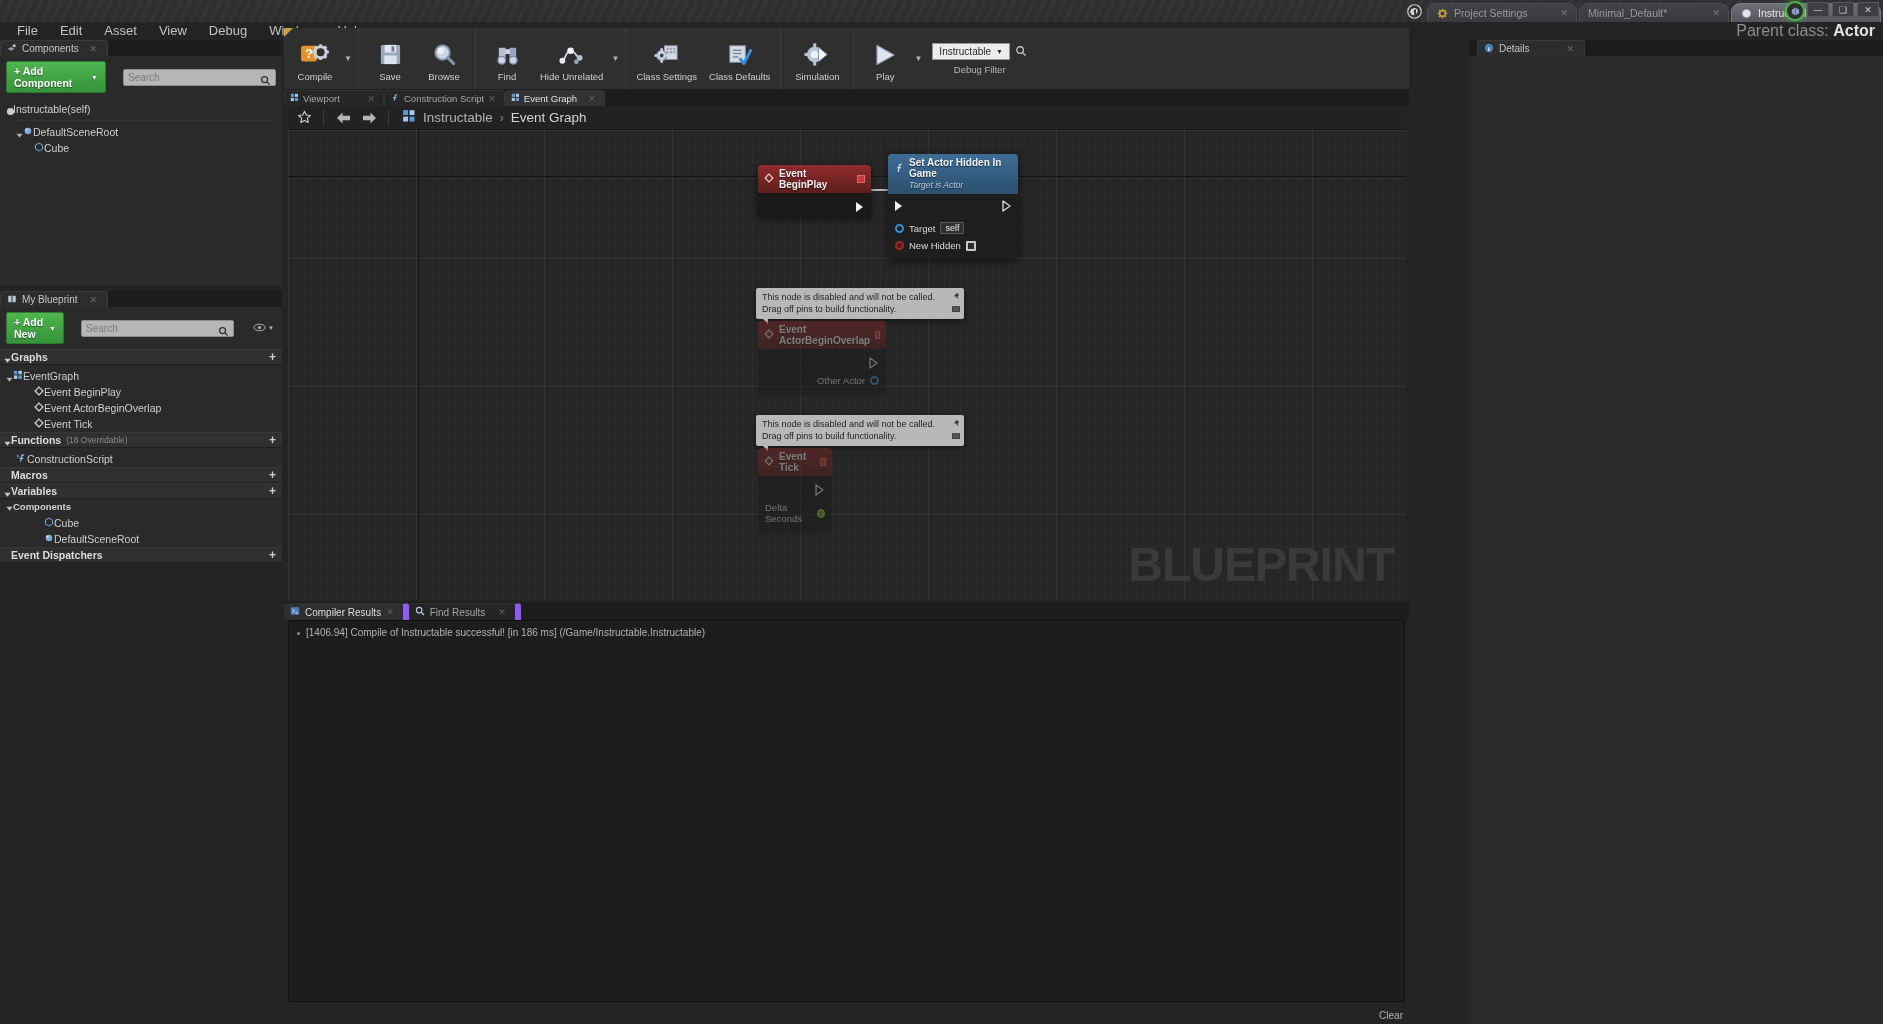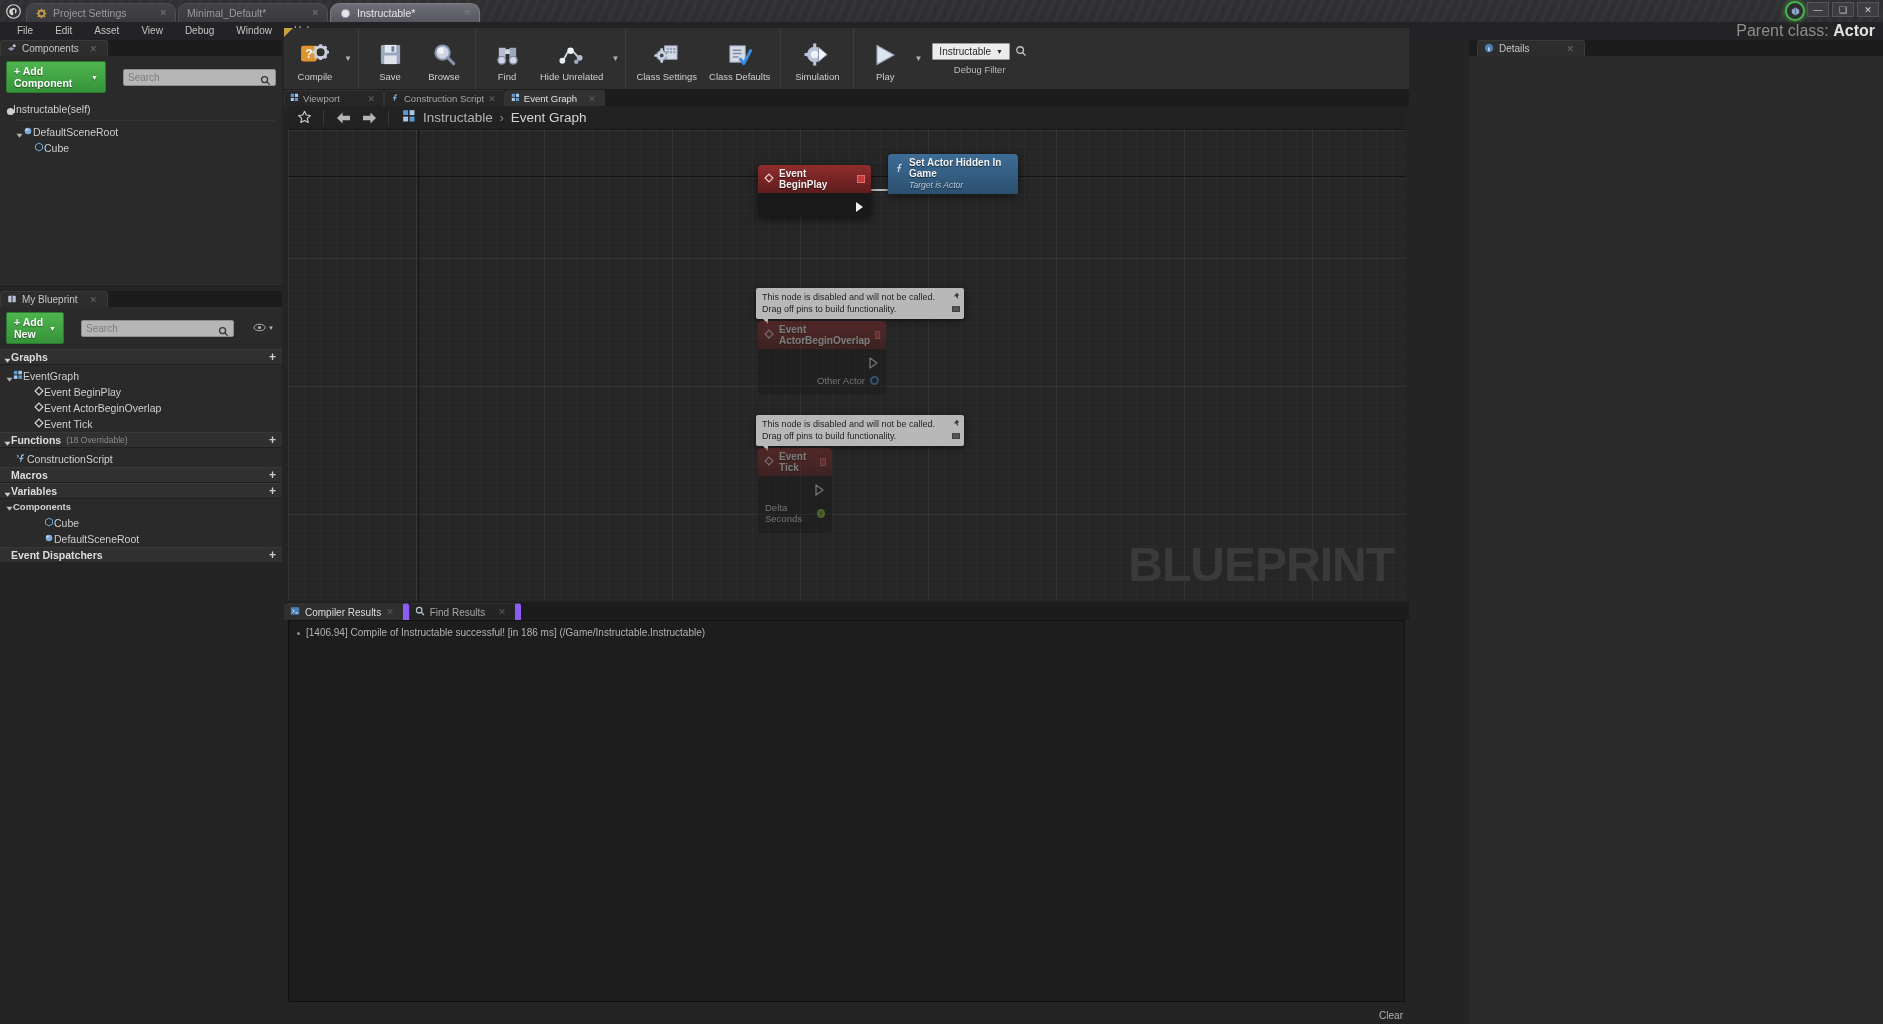--- a/index.html
+++ b/index.html
@@ -9,21 +9,21 @@
     font-family: "Liberation Sans", sans-serif;
     overflow: hidden;
     -webkit-font-smoothing: antialiased;
   }
   .app { position: relative; width: 1883px; height: 1024px; background: #242424; }
 
   
   .titlebar {
     position: absolute; left: 0; top: 0; width: 1883px; height: 22px;
     background: linear-gradient(180deg,#3a3a3d 0%,#2b2b2e 100%);
-    display: flex; align-items: flex-end;
+    display: flex; align-items: flex-end; justify-content: flex-end;
   }
   .titlebar-stripes {
     position:absolute; left:0; top:0; right:0; height:22px;
     background: repeating-linear-gradient(115deg, #343437 0px, #343437 4px, #2e2e31 4px, #2e2e31 9px);
     opacity:.85;
   }
   .ue-logo {
     position: relative; width: 26px; height: 22px;
     display:flex; align-items:center; justify-content:center;
     color:#d8d8d8; font-size: 15px; font-weight: bold; z-index:3;
@@ -58,21 +58,21 @@
     border-radius:50%; background:#2e2e31;
     border:2px solid #4ab54a; display:flex; align-items:center; justify-content:center;
     box-shadow: 0 0 6px rgba(74,181,74,.75);
   }
 
   
   .menubar {
     position:absolute; left:0; top:22px; width:1883px; height:18px;
     background:#232326; display:flex; align-items:center; padding-left:6px;
   }
-  .menu-item { font-size:10px; color:#c3c3c3; padding:0 11px; height:18px; line-height:18px; }
+  .menu-item { font-size:13px; color:#c3c3c3; padding:0 11px; height:18px; line-height:18px; }
   .parent-class {
     position:absolute; right:8px; top:22px; height:18px; line-height:18px;
     font-size:16px; color:#8d8d8d;
   }
   .parent-class b { color:#e2e2e2; font-weight:bold; }
 
   
   .left-col { position:absolute; left:0; top:40px; width:282px; bottom:0; background:#242424; }
 
   .panel-tabrow { height:16px; display:flex; align-items:flex-end; background:#1c1c1c; }
@@ -827,20 +827,44 @@
         <div style="display:flex; align-items:center; gap:5px;">
           <span>
             <svg width="10" height="11" viewBox="0 0 12 12">
                 <path d="M8 1.5c-1.4 0-2 1-2.2 2.2L5.5 5.6H3.8l-.2 1.3h1.7l-.9 4.6h1.4l.9-4.6h1.7l.2-1.3H7l.3-1.7c.1-.6.4-1 .9-1 .3 0 .6.1.9.2l.3-1.3c-.4-.2-.8-.3-1.4-.3z" fill="#cfe2f5"></path>
               </svg>
           </span>
           <span>Set Actor Hidden In Game</span>
         </div>
         <div style="font-size:8.5px; font-style:italic; font-weight:normal; color:#b8cde0; margin-left:15px; margin-top:1px;">Target is Actor</div>
       </div>
+      <div class="node-body" style="padding-bottom:5px;">
+        <div style="display:flex; align-items:center; justify-content:space-between; padding:4px 6px 3px 6px;">
+          <span>
+            <svg width="10" height="12" viewBox="0 0 10 12">
+                <path d="M1 1l7 5-7 5z" fill="#f0f0f0"></path>
+              </svg>
+          </span>
+          <span>
+            <svg width="10" height="12" viewBox="0 0 10 12">
+                <path d="M1 1l7 5-7 5z" fill="none" stroke="#dcdcdc" stroke-width="1.3" stroke-linejoin="round"></path>
+              </svg>
+          </span>
+        </div>
+        <div class="pin-row">
+          <span class="pin-circle blue"></span>
+          <span>Target</span>
+          <span class="val-box">self</span>
+        </div>
+        <div class="pin-row">
+          <span class="pin-circle red"></span>
+          <span>New Hidden</span>
+          <span class="chk-box"></span>
+        </div>
+      </div>
     </div>
 
     <div class="disabled-tooltip" style="left:468px; top:158px;">
       <div>This node is disabled and will not be called.</div>
       <div>Drag off pins to build functionality.</div>
       <div class="tt-icons">
         <span>
           <svg width="8" height="8" viewBox="0 0 10 10">
               <path d="M6 1l3 3-2 1 1 4-4-4-2 1z" fill="#3a3a3a"></path>
             </svg>

